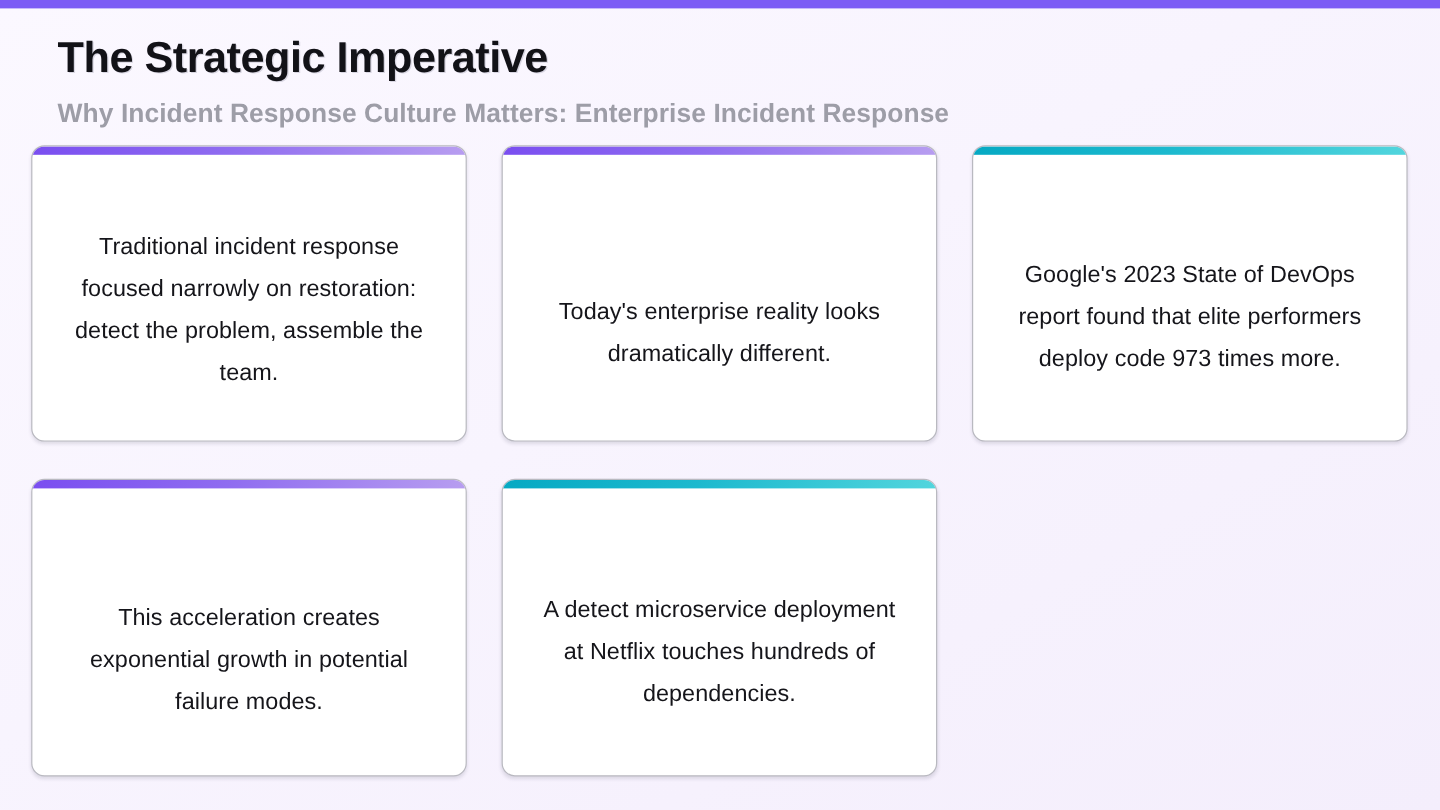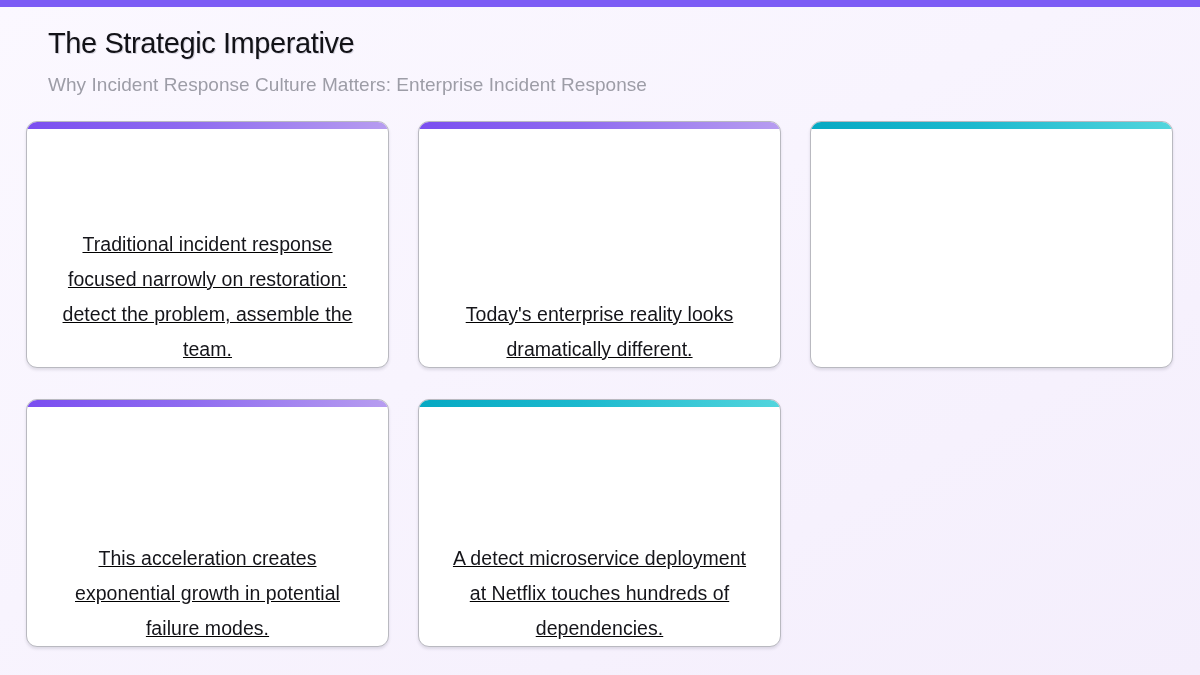--- a/index.html
+++ b/index.html
@@ -38,31 +38,31 @@
   .header {
     position: absolute;
     top: 7px;
     left: 0;
     width: 1200px;
     padding: 21px 0 0 48px;
     box-sizing: border-box;
   }
   .page-title {
     margin: 0;
-    font-size: 29px;
-    font-weight: normal;
+    font-size: 36px;
+    font-weight: bold;
     line-height: 1.1;
     letter-spacing: -0.4px;
     color: #121217;
     text-shadow: 1px 1px 0 rgba(130,130,150,0.28);
   }
   .page-subtitle {
     margin: 14px 0 0 0;
-    font-size: 19px;
-    font-weight: normal;
+    font-size: 22px;
+    font-weight: bold;
     line-height: 1.2;
     color: #9d9da7;
     letter-spacing: 0.05px;
   }
 
   
   .card-grid {
     position: absolute;
     top: 121px;
     left: 26px;
@@ -76,23 +76,22 @@
 
   .card {
     position: relative;
     box-sizing: border-box;
     background: #ffffff;
     border: 1px solid #b9b9c0;
     border-radius: 11px;
     box-shadow: 0 2px 3px rgba(40,40,60,0.13);
     overflow: hidden;
     display: flex;
-    align-items: flex-end;
+    align-items: center;
     justify-content: center;
-    text-decoration: underline;
   }
 
   .card-accent {
     position: absolute;
     top: 0;
     left: 0;
     right: 0;
     height: 7px;
   }
   .card-accent.purple {
@@ -140,20 +139,21 @@
     </div>
 
 
     <div class="card v-mid">
       <div class="card-accent purple"></div>
       <p class="card-text">Today's enterprise reality looks dramatically different.</p>
     </div>
 
     <div class="card v-low">
       <div class="card-accent teal"></div>
+      <p class="card-text">Google's 2023 State of DevOps report found that elite performers deploy code 973 times more.</p>
     </div>
 
     <div class="card v-low2">
       <div class="card-accent purple"></div>
       <p class="card-text">This acceleration creates exponential growth in potential failure modes.</p>
     </div>
 
     <div class="card v-low">
       <div class="card-accent teal"></div>
       <p class="card-text">A detect microservice deployment at Netflix touches hundreds of dependencies.</p>

